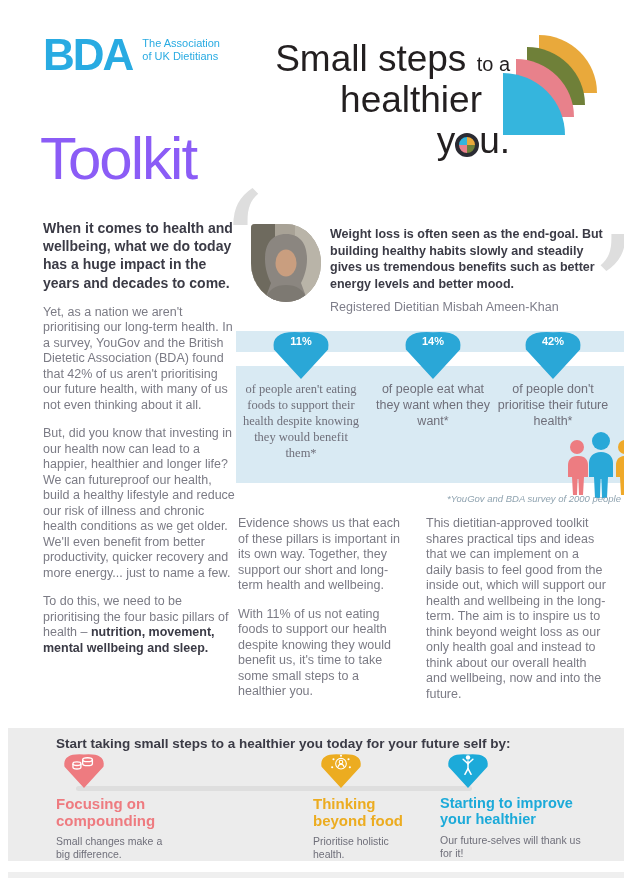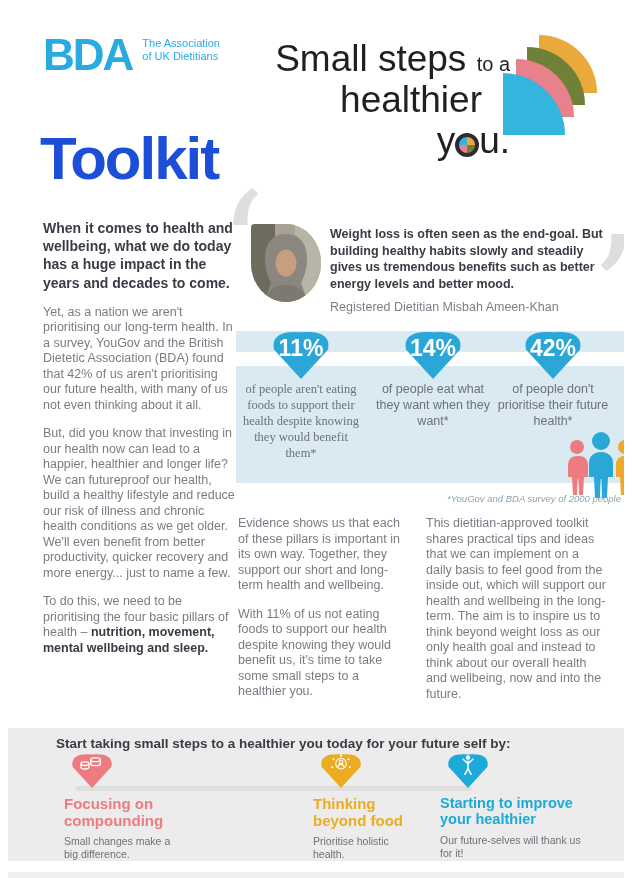--- a/index.html
+++ b/index.html
@@ -24,41 +24,41 @@
     background:conic-gradient(#E9A93B 0 25%, #6F8039 0 50%, #E8818B 0 75%, #35B5DD 0 100%);
   }
   .arcs { position:absolute; left:495px; top:35px; width:105px; height:105px; }
   .arc { position:absolute; border-radius:0 100% 0 0; }
   .arc-yellow { left:36px; top:0;  width:58px; height:58px; background:#E9A93B; }
   .arc-green  { left:24px; top:12px; width:58px; height:58px; background:#6F8039; }
   .arc-pink   { left:13px; top:24px; width:58px; height:58px; background:#E8818B; }
   .arc-blue   { left:0;   top:38px; width:62px; height:62px; background:#35B5DD; }
   .toolkit {
     position:absolute; left:32px; top:126px;
-    font-size:60px; font-weight:bold; letter-spacing:-2px; color:#1d4ed8; line-height:1.1;
+    font-size:60px; font-weight:normal; letter-spacing:-2px; color:#8b5cf6; line-height:1.1;
   }
   
   .quote-mark { position:absolute; font-family:"DejaVu Serif", serif; color:#DEDEDE; font-size:150px; line-height:1; z-index:0; }
   .quote-open  { left:210px; top:172px; }
   .quote-close { left:582px; top:216px; }
   .photo {
     position:absolute; left:243px; top:224px; width:70px; height:78px;
     border-radius:4px 50% 50% 50%; overflow:hidden; z-index:2; background:#A8A296;
   }
   .quote-block { position:absolute; left:322px; top:226px; width:280px; z-index:2; }
   .quote-text { font-size:12.5px; font-weight:bold; line-height:1.32; color:#3B3B46; }
   .quote-attr { margin-top:8px; font-size:12.5px; color:#7E7E8A; }
   
   .stats-strip { position:absolute; left:228px; top:331px; width:404px; height:21px; background:#D9EAF3; }
   .stats-panel { position:absolute; left:228px; top:366px; width:404px; height:117px; background:#D9EAF3; }
   .stat-fan { position:absolute; top:326px; width:62px; height:53px; z-index:3; }
   .stat-fan svg { display:block; width:62px; height:53px; }
   .stat-pct {
     position:absolute; left:0; top:9px; width:100%; text-align:center;
-    font-size:23px; font-weight:bold; color:#ffffff;
+    font-size:11px; font-weight:bold; color:#ffffff;
   }
   .fan1 { left:262px; } .fan2 { left:394px; } .fan3 { left:514px; }
   .stat-label { position:absolute; top:381px; text-align:center; font-size:12.5px; line-height:1.28; color:#6F6F7A; z-index:3; }
   .lbl1 { left:233px; width:120px;font-family:Liberation Serif, serif; } .lbl2 { left:367px; width:116px; } .lbl3 { left:484px; width:122px; }
   .people { position:absolute; left:556px; top:430px; width:74px; height:68px; z-index:4; }
   .source-note { position:absolute; left:420px; top:493px; width:193px; text-align:right;
     font-size:9.5px; font-style:italic; color:#8FA3B0; z-index:5; }
   
   .col { position:absolute; color:#7B7B85; font-size:12.5px; line-height:1.24; }
   .col p { margin-bottom:13px; }
@@ -68,21 +68,21 @@
   .lead { font-size:14px; font-weight:bold; line-height:1.3; color:#3B3B46; margin-bottom:14px; }
   .emph { font-weight:bold; color:#3B3B46; }
   
   .pillars-section { position:absolute; left:0; top:728px; width:632px; height:133px; background:#ECECEC; }
   .pillars-heading { position:absolute; left:48px; top:8px; font-size:13.5px; font-weight:bold; color:#3B3B46; }
   .connector { position:absolute; left:68px; top:58px; width:396px; height:5px; background:#DEDEDE; border-radius:3px; }
   .pillar { position:absolute; top:22px; }
   .pillar svg.fan-svg { display:block; width:48px; height:38px; margin-left:4px; position:relative; z-index:2; }
   .pillar-title { margin-top:8px; font-weight:bold; font-size:15px; line-height:1.1; }
   .pillar-desc { margin-top:6px; font-size:10.5px; line-height:1.22; color:#6F6F7A; }
-  .pillar1 { left:56px;  width:122px; }
+  .pillar1 { left:48px;  width:122px; }
   .pillar2 { left:178px; width:120px; }
   .pillar3 { left:305px; width:96px;  }
   .pillar4 { left:432px; width:148px; }
   .pillar4 .pillar-title { font-size:14.5px; }
   .t-pink   { color:#EE7B80; }
   .t-green  { color:#6C8E3C; }
   .t-yellow { color:#ECAC20; }
   .t-blue   { color:#1CAAD9; }
   .bottom-strip { position:absolute; left:0; top:872px; width:632px; height:6px; background:#EFEFEF; }
 </style>

